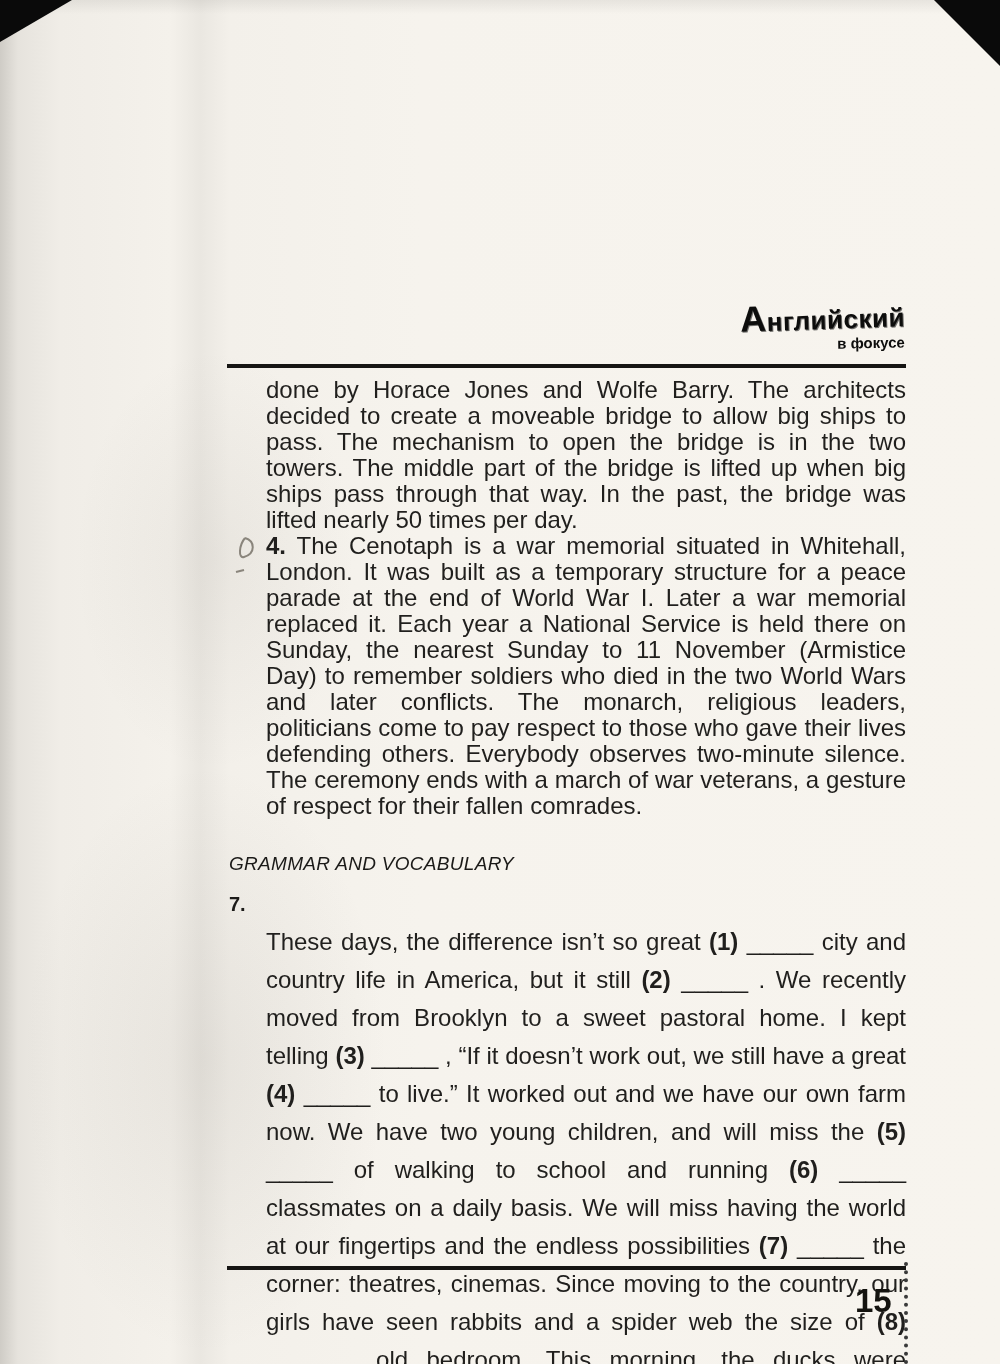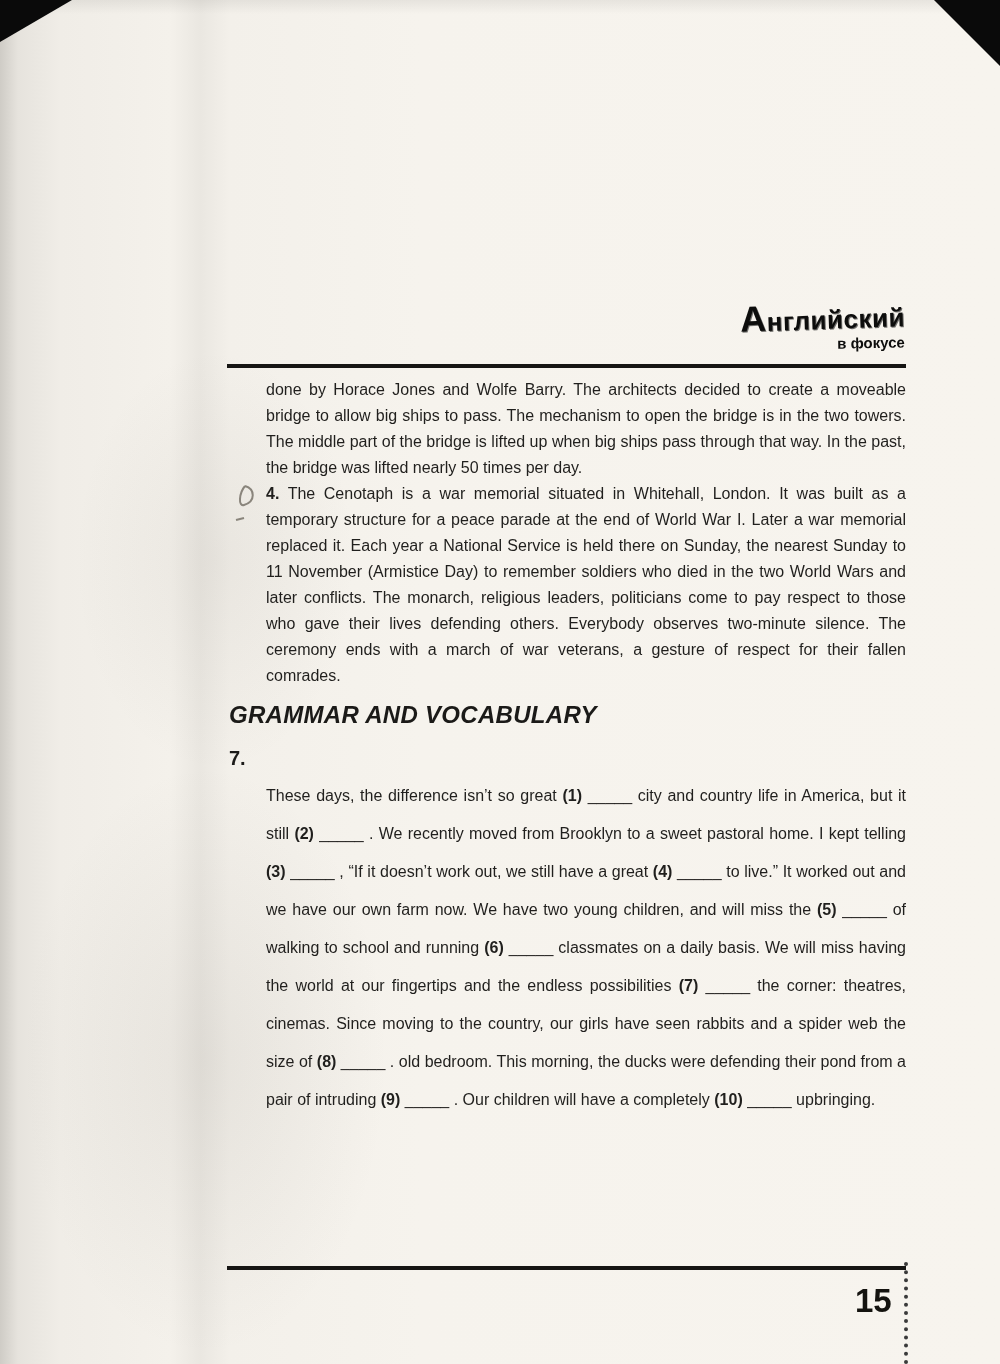--- a/index.html
+++ b/index.html
@@ -34,31 +34,31 @@
   .logo-subtitle { font-weight:700; font-size:15px; margin-top:-3px; transform:rotate(-1deg); }
 
   .rule { position:absolute; left:227px; width:679px; height:3.5px; background:#161513; }
   .rule.top-rule { top:364px; }
   .rule.bottom-rule { top:1266px; }
 
   .content { position:absolute; left:229px; top:377px; width:677px; }
   .para {
     padding-left:37px;
     text-align:justify;
-    font-size:16px;
+    font-size:24px;
     line-height:26px;
     color:#201f1d;
   }
   .item4 { position:relative; }
   .pencil { position:absolute; left:6px; top:2px; }
 
   .section-heading {
-    margin-top:12px;
-    font-size:24px;
-    font-weight:700;
+    margin-top:34px;
+    font-size:19px;
+    font-weight:400;
     font-style:italic;
     letter-spacing:0.3px;
     color:#1b1a18;
   }
 
   .exercise { margin-top:16px; }
   .ex-head { display:flex; font-weight:700; font-size:20px; line-height:26px; }
   .ex-num { width:37px; flex:0 0 37px; }
   .ex-title { padding-left:37px; margin-top:6px; font-size:20px; font-weight:700; line-height:26px; }
   .gap-text { margin-top:6px; line-height:38px; }

